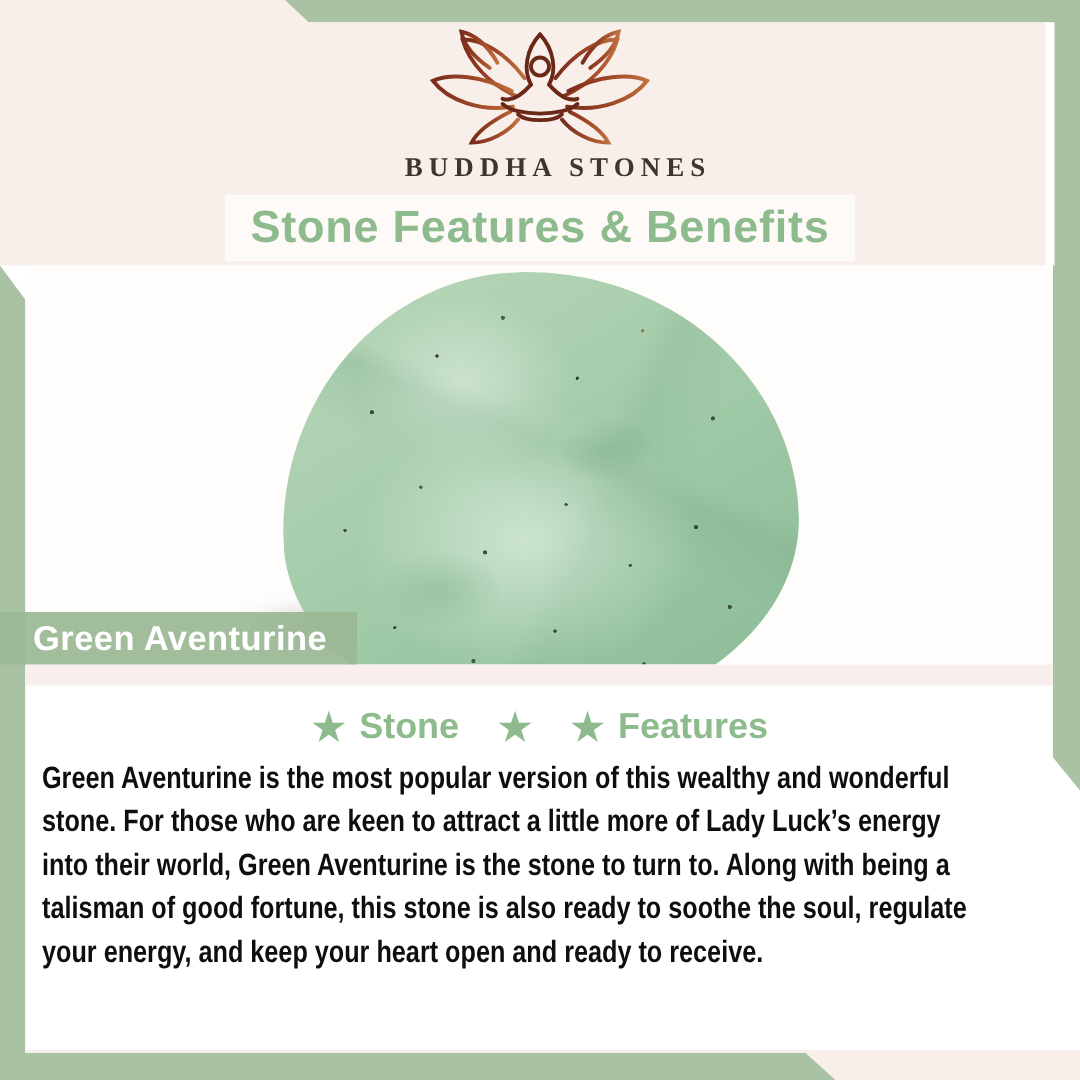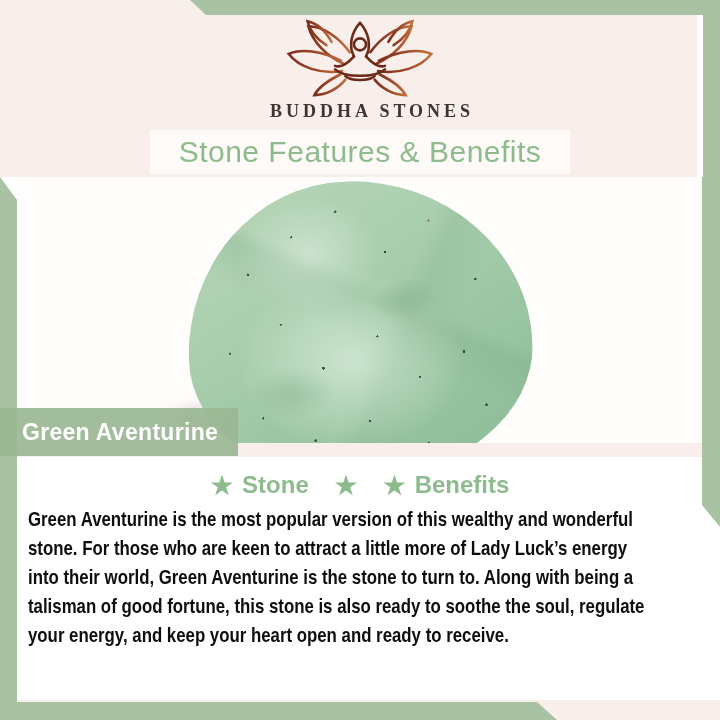--- a/index.html
+++ b/index.html
@@ -27,21 +27,21 @@
     position:absolute;left:12px;top:101px;width:720px;text-align:center;
     font-family:"Liberation Serif", serif;font-size:18px;font-weight:600;
     letter-spacing:4px;color:#3e3431;
   }
   
   .banner{
     position:absolute;left:150px;top:130px;width:420px;height:44px;
     background:#fdfaf7;display:flex;align-items:center;justify-content:center;
   }
   .banner-title{
-    font-size:30px;font-weight:normal;color:#8dbb8d;white-space:nowrap;
+    font-size:30px;font-weight:bold;color:#8dbb8d;white-space:nowrap;
     letter-spacing:0.5px;
   }
   
   .photo{position:absolute;left:17px;top:177px;width:686px;height:266px;background:#fefdfc;overflow:hidden;}
   .stone-shadow{
     position:absolute;left:118px;top:218px;width:150px;height:48px;border-radius:50%;
     background:radial-gradient(closest-side,rgba(125,124,120,.5),rgba(125,124,120,0) 72%);
     filter:blur(5px);
   }
   .stone{
@@ -73,21 +73,21 @@
       radial-gradient(2px 2px at 21% 78%, rgba(30,30,30,.75) 50%, transparent 60%),
       radial-gradient(2.5px 2.5px at 36% 86%, rgba(40,70,50,.8) 50%, transparent 60%),
       radial-gradient(2px 2px at 52% 80%, rgba(25,45,35,.8) 50%, transparent 60%),
       radial-gradient(2px 2px at 69% 88%, rgba(30,58,42,.8) 50%, transparent 60%),
       radial-gradient(2.5px 2.5px at 86% 76%, rgba(30,30,30,.7) 50%, transparent 60%),
       radial-gradient(46px 30px at 63% 40%, rgba(96,150,110,.30), transparent 70%),
       radial-gradient(60px 36px at 30% 70%, rgba(96,150,110,.25), transparent 70%);
   }
   
   .stone-label{
-    position:absolute;left:0;top:408px;width:238px;height:48px;
+    position:absolute;left:0;top:408px;width:238px;height:35px;
     background:rgba(155,184,149,.93);
     display:flex;align-items:center;padding-left:22px;box-sizing:border-box;
   }
   .stone-label span{
     color:#ffffff;font-size:23px;font-weight:bold;letter-spacing:0.3px;white-space:nowrap;
   }
   
   .divider{position:absolute;left:17px;top:443px;width:686px;height:14px;background:#f8efec;}
   
   .benefits{
@@ -169,21 +169,21 @@
   <div class="benefits">
     <span class="benefit">
       <span class="star">★</span>
       <span>Stone</span>
     </span>
     <span class="benefit">
       <span class="star">★</span>
     </span>
     <span class="benefit">
       <span class="star">★</span>
-      <span>Benefits</span>
+      <span>Features</span>
     </span>
   </div>
 
   <div class="paragraph">
     <div class="line">Green Aventurine is the most popular version of this wealthy and wonderful</div>
     <div class="line">stone. For those who are keen to attract a little more of Lady Luck’s energy</div>
     <div class="line">into their world, Green Aventurine is the stone to turn to. Along with being a</div>
     <div class="line">talisman of good fortune, this stone is also ready to soothe the soul, regulate</div>
     <div class="line">your energy, and keep your heart open and ready to receive.</div>
   </div>

